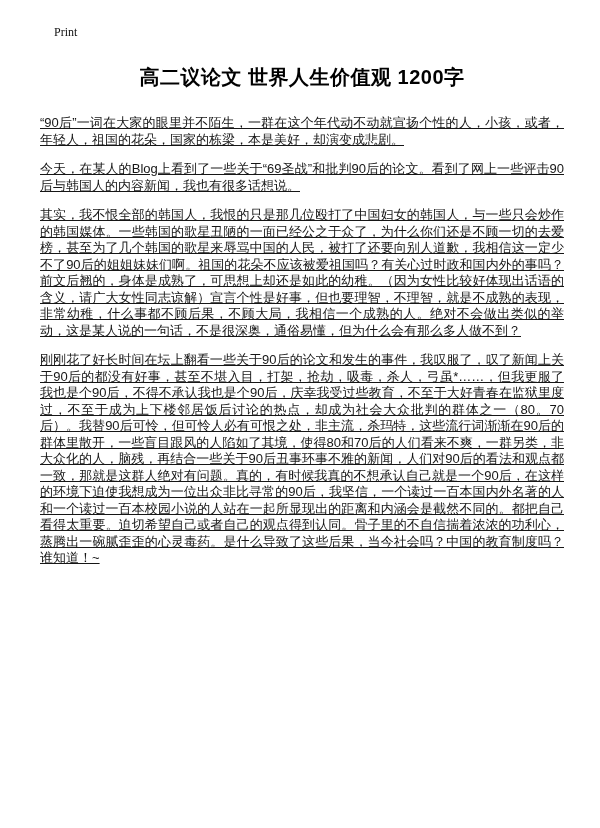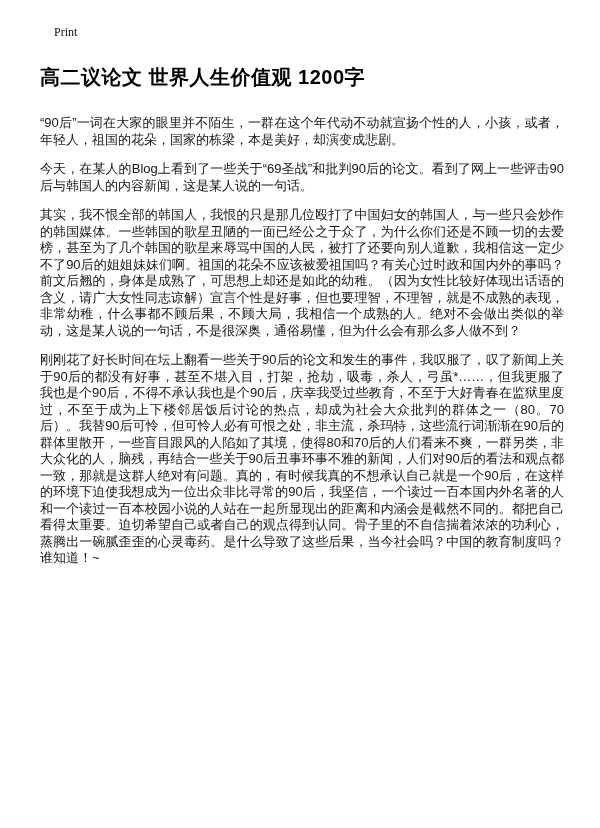--- a/index.html
+++ b/index.html
@@ -23,44 +23,46 @@
     display: inline-block;
     margin-left: 14px;
     margin-bottom: 24px;
     font-family: "Liberation Serif", "DejaVu Serif", serif;
     font-size: 12px;
     color: #111111;
     cursor: pointer;
   }
   h1.doc-title {
     margin: 0 0 24px 0;
+    text-align: center;
     font-size: 20px;
     font-weight: 700;
     letter-spacing: 0.5px;
     color: #000000;
   }
   p.para {
     margin: 0 0 13px 0;
     font-size: 13px;
     line-height: 16.5px;
     text-align: justify;
     text-justify: inter-ideograph;
     word-break: break-all;
     color: #161616;
+    text-decoration: underline;
   }
 </style>
 </head>
 <body>
 
 <div class="page">
   <div class="print-link">Print</div>
 
   <h1 class="doc-title">高二议论文 世界人生价值观 1200字</h1>
 
   <p class="para">“90后”一词在大家的眼里并不陌生，一群在这个年代动不动就宣扬个性的人，小孩，或者，年轻人，祖国的花朵，国家的栋梁，本是美好，却演变成悲剧。</p>
 
-  <p class="para">今天，在某人的Blog上看到了一些关于“69圣战”和批判90后的论文。看到了网上一些评击90后与韩国人的内容新闻，这是某人说的一句话。</p>
+  <p class="para">今天，在某人的Blog上看到了一些关于“69圣战”和批判90后的论文。看到了网上一些评击90后与韩国人的内容新闻，我也有很多话想说。</p>
 
 
   <p class="para">其实，我不恨全部的韩国人，我恨的只是那几位殴打了中国妇女的韩国人，与一些只会炒作的韩国媒体。一些韩国的歌星丑陋的一面已经公之于众了，为什么你们还是不顾一切的去爱榜，甚至为了几个韩国的歌星来辱骂中国的人民，被打了还要向别人道歉，我相信这一定少不了90后的姐姐妹妹们啊。祖国的花朵不应该被爱祖国吗？有关心过时政和国内外的事吗？前文后翘的，身体是成熟了，可思想上却还是如此的幼稚。（因为女性比较好体现出话语的含义，请广大女性同志谅解）宣言个性是好事，但也要理智，不理智，就是不成熟的表现，非常幼稚，什么事都不顾后果，不顾大局，我相信一个成熟的人。绝对不会做出类似的举动，这是某人说的一句话，不是很深奥，通俗易懂，但为什么会有那么多人做不到？</p>
 
   <p class="para">刚刚花了好长时间在坛上翻看一些关于90后的论文和发生的事件，我叹服了，叹了新闻上关于90后的都没有好事，甚至不堪入目，打架，抢劫，吸毒，杀人，弓虽*……，但我更服了我也是个90后，不得不承认我也是个90后，庆幸我受过些教育，不至于大好青春在监狱里度过，不至于成为上下楼邻居饭后讨论的热点，却成为社会大众批判的群体之一（80。70后）。我替90后可怜，但可怜人必有可恨之处，非主流，杀玛特，这些流行词渐渐在90后的群体里散开，一些盲目跟风的人陷如了其境，使得80和70后的人们看来不爽，一群另类，非大众化的人，脑残，再结合一些关于90后丑事环事不雅的新闻，人们对90后的看法和观点都一致，那就是这群人绝对有问题。真的，有时候我真的不想承认自己就是一个90后，在这样的环境下迫使我想成为一位出众非比寻常的90后，我坚信，一个读过一百本国内外名著的人和一个读过一百本校园小说的人站在一起所显现出的距离和内涵会是截然不同的。都把自己看得太重要。迫切希望自己或者自己的观点得到认同。骨子里的不自信揣着浓浓的功利心，蒸腾出一碗腻歪歪的心灵毒药。是什么导致了这些后果，当今社会吗？中国的教育制度吗？谁知道！~</p>
 </div>
 
 </body></html>

